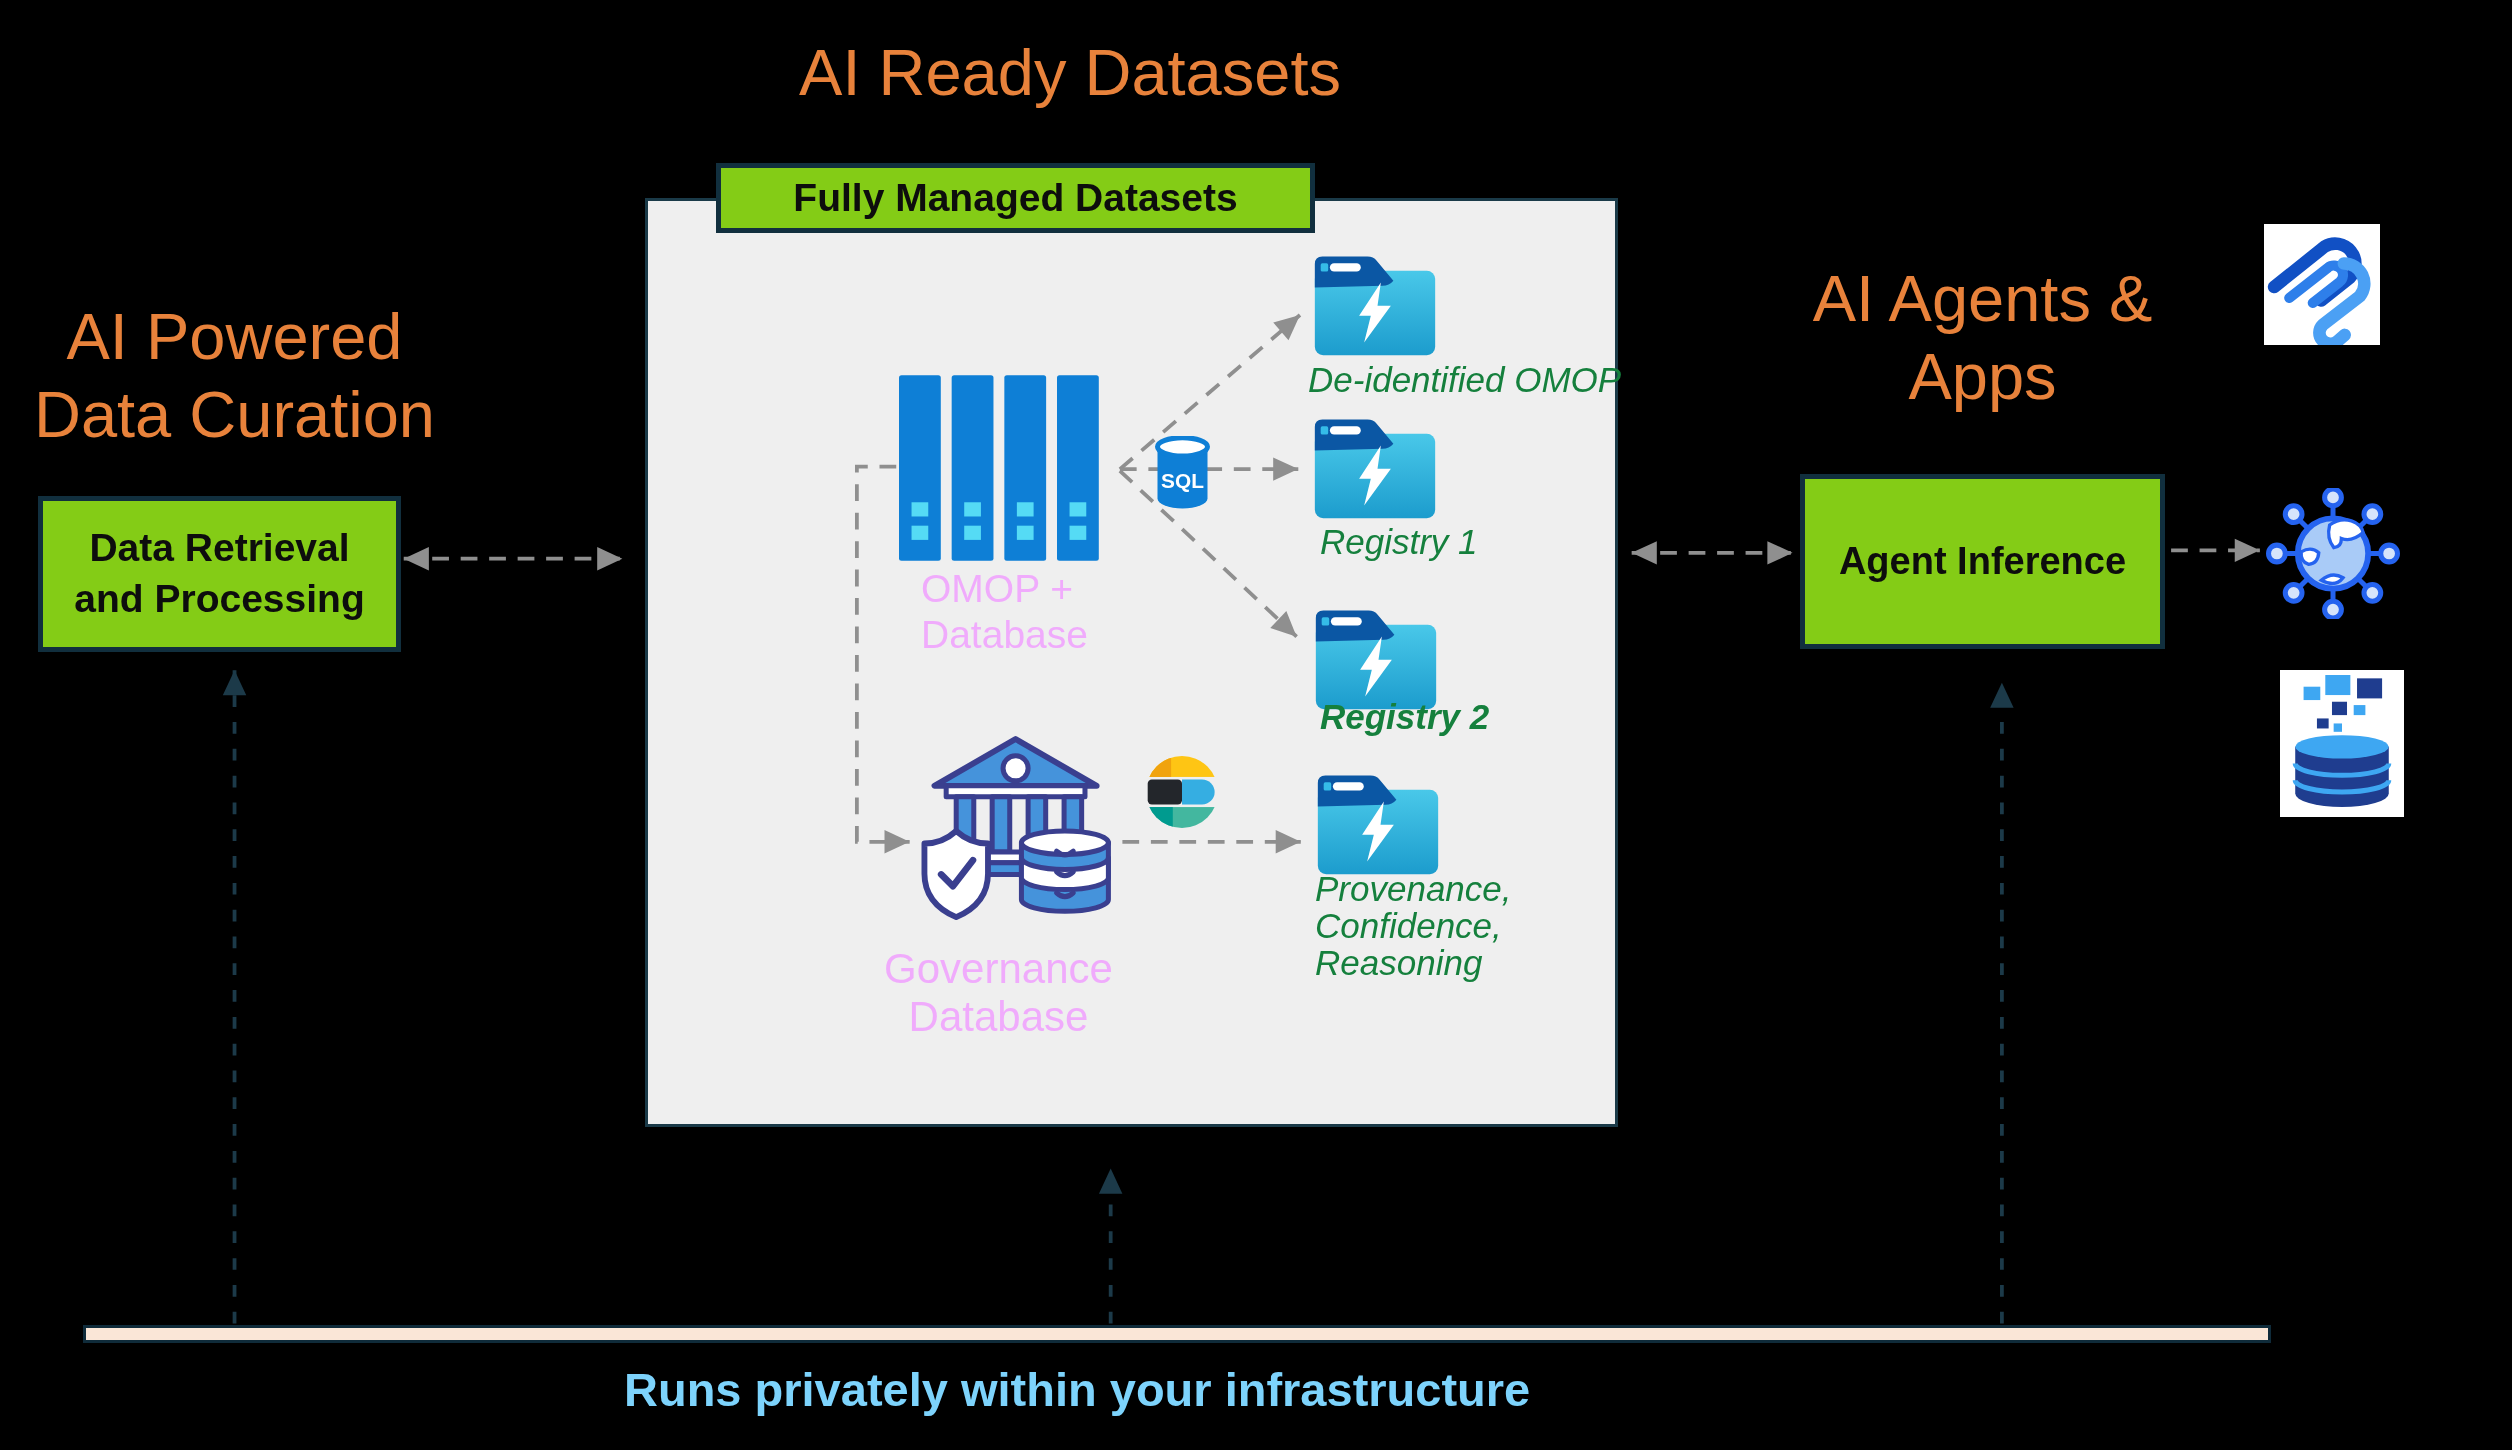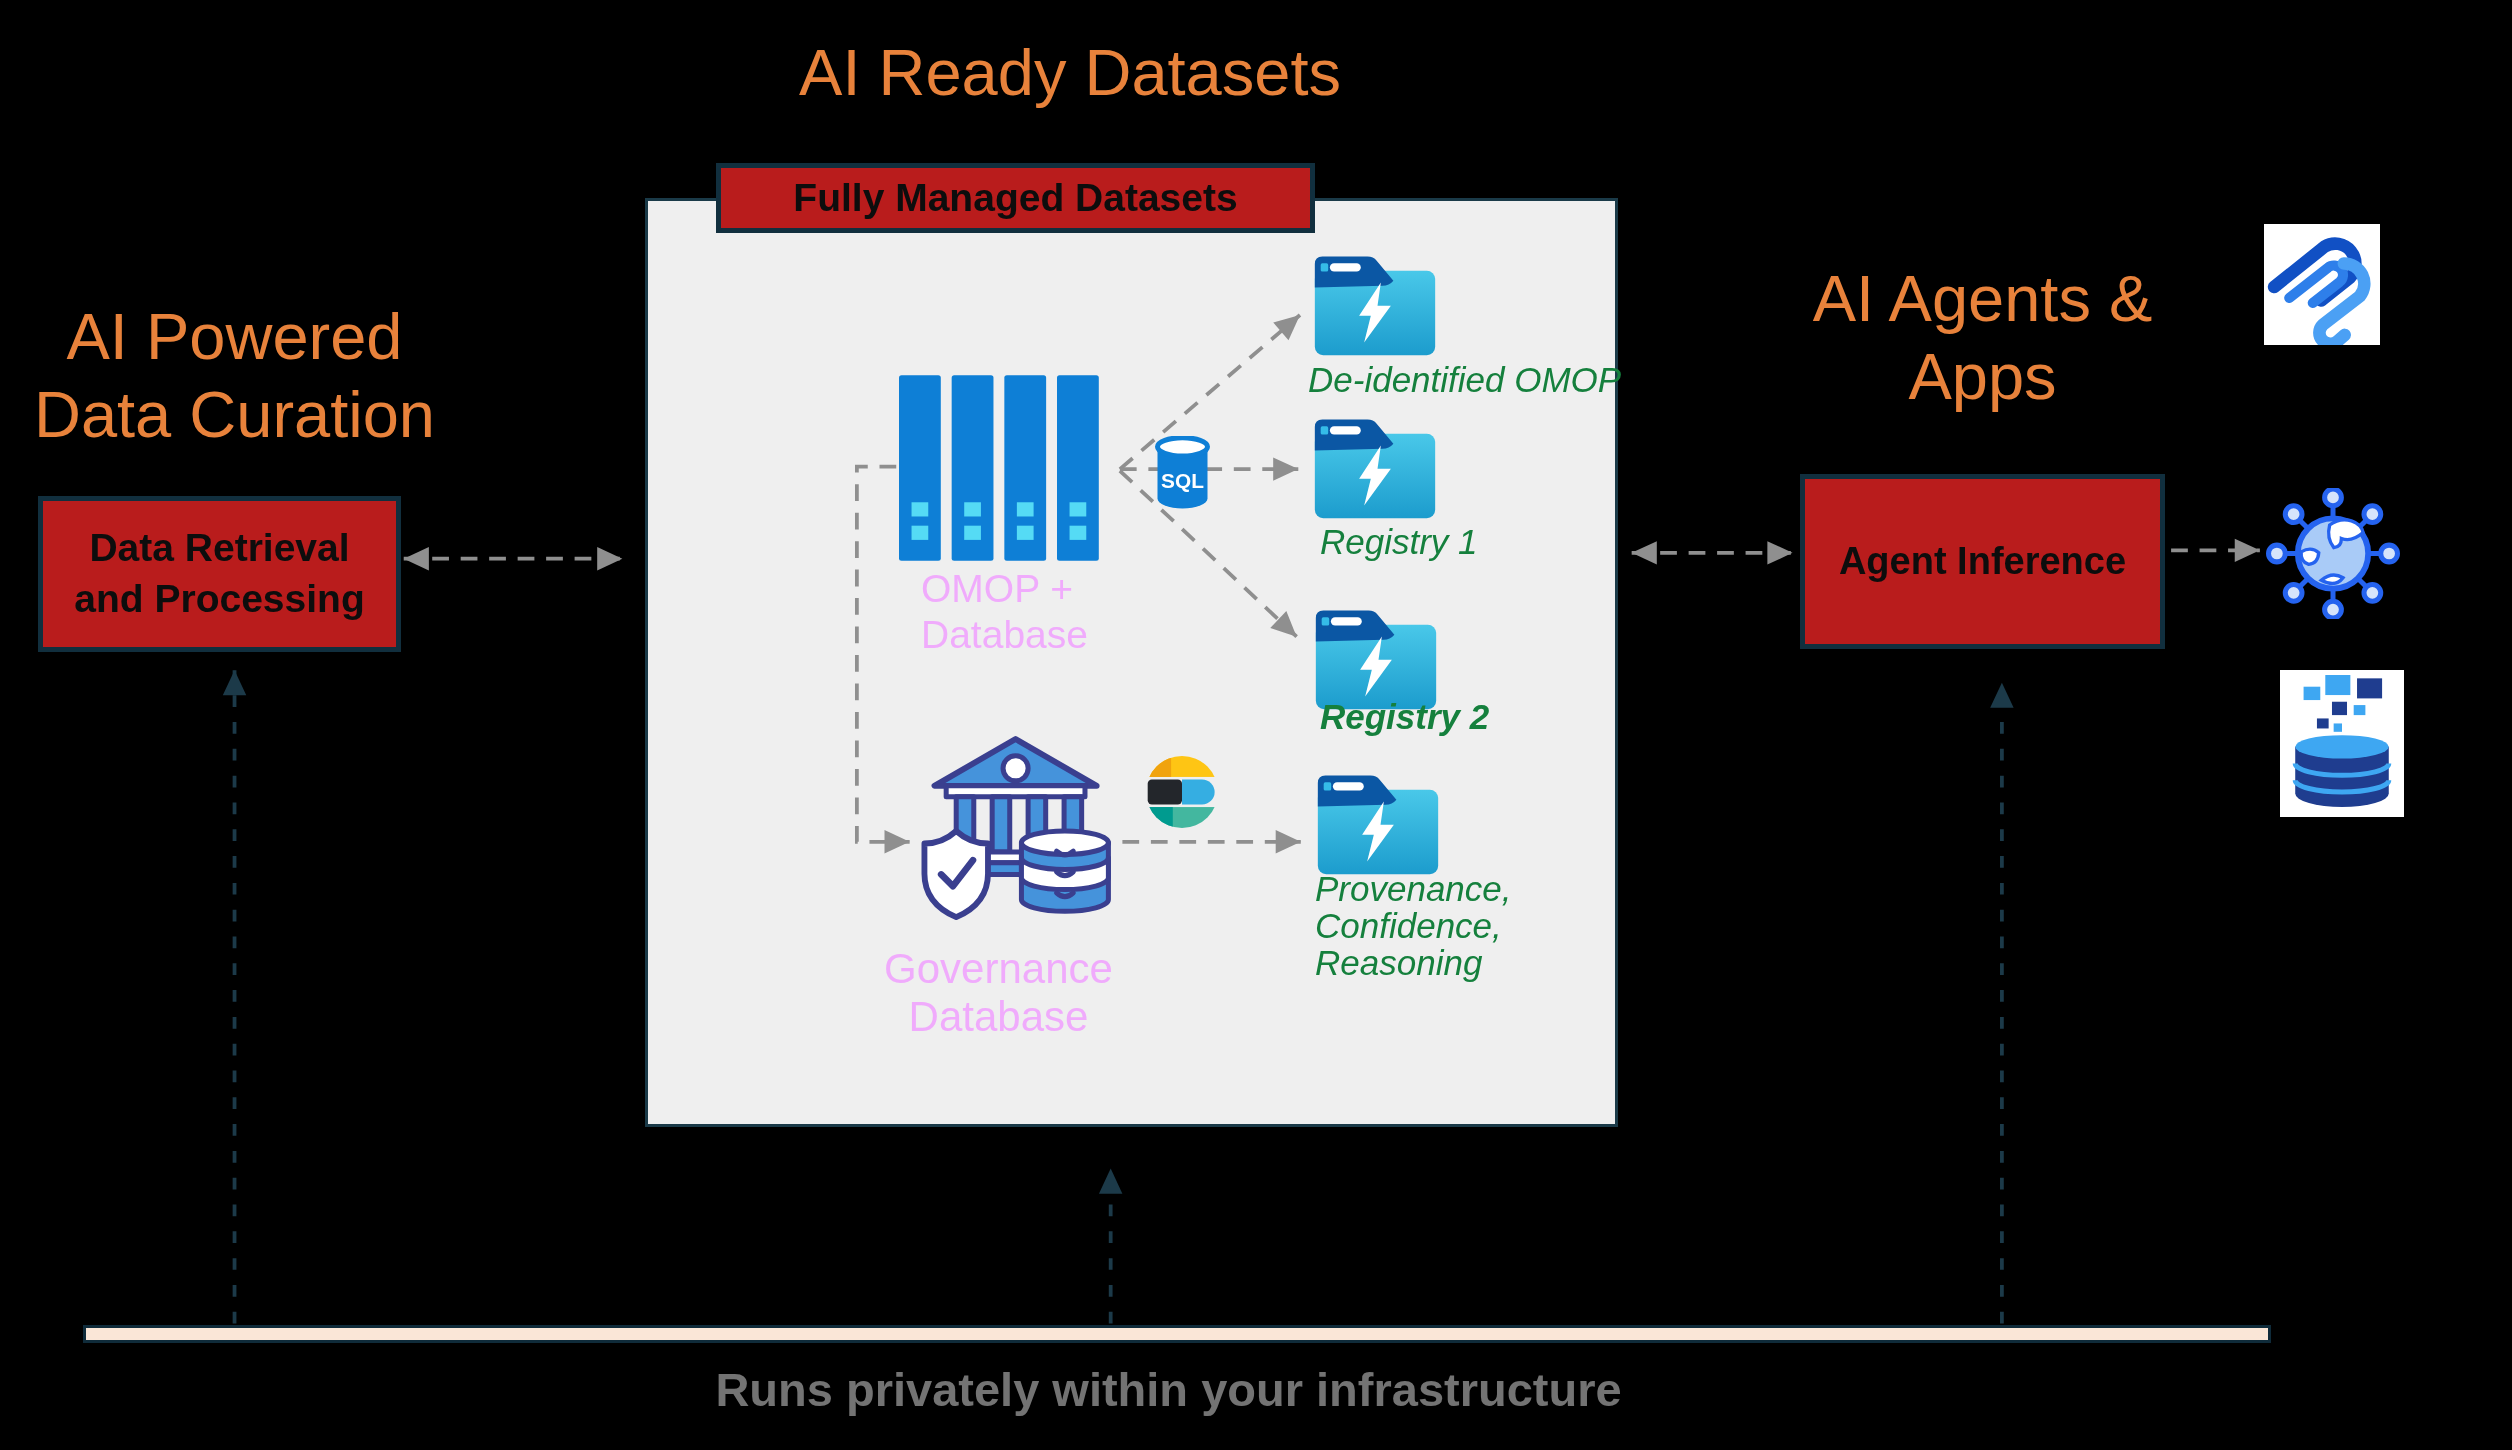--- a/index.html
+++ b/index.html
@@ -1,33 +1,33 @@
 <!DOCTYPE html>
 <html style="font-size:13.4px"><head>
 <meta charset="utf-8">
 <style>
   html,body{margin:0;padding:0;background:#000;}
   .canvas{position:relative;width:2512px;height:1450px;background:#000;overflow:hidden;
           font-family:"Liberation Sans","DejaVu Sans",sans-serif;padding-left:20px;}
   .abs{position:absolute;}
   .heading{color:#E8823B;font-weight:500;font-size:65px;line-height:1.2;text-align:center;}
   .heading .line{display:block;}
-  .node-box{background:#b91c1c;border:5px solid #112F3E;display:flex;align-items:center;justify-content:center;
+  .node-box{background:#84cc16;border:5px solid #112F3E;display:flex;align-items:center;justify-content:center;
             text-align:center;font-weight:700;color:#0d0d0d;box-sizing:border-box;}
   .node-box .line{display:block;}
   .panel{background:#EFEFEF;border:3.4px solid #1A3A48;box-sizing:border-box;z-index:1;}
   .panel-label{z-index:12;font-size:39px;}
   .icon-label{font-weight:400;color:#f0abfc;z-index:11;}
   .folder-label{font-style:italic;color:#15803d;font-size:35px;line-height:1.05;z-index:11;}
   .folder-label .line{display:block;}
   .connectors{left:0;top:0;z-index:5;pointer-events:none;}
   .icon{z-index:10;}
   .card{background:#fff;z-index:10;box-sizing:border-box;}
   .bottom-bar{background:#FAE6D7;border:3.4px solid #0F2B3A;box-sizing:border-box;z-index:2;}
-  .caption{color:#737373;font-weight:700;font-size:47px;text-align:center;z-index:3;}
+  .caption{color:#7dd3fc;font-weight:700;font-size:47px;text-align:left;z-index:3;}
 </style>
 </head>
 <body>
 
 <div class="canvas">
 
   <svg width="0" height="0" style="position:absolute" aria-hidden="true">
     <defs>
       <linearGradient id="foldgrad" x1="0" y1="0" x2="0" y2="1">
         <stop offset="0" stop-color="#49C8E9"></stop>

